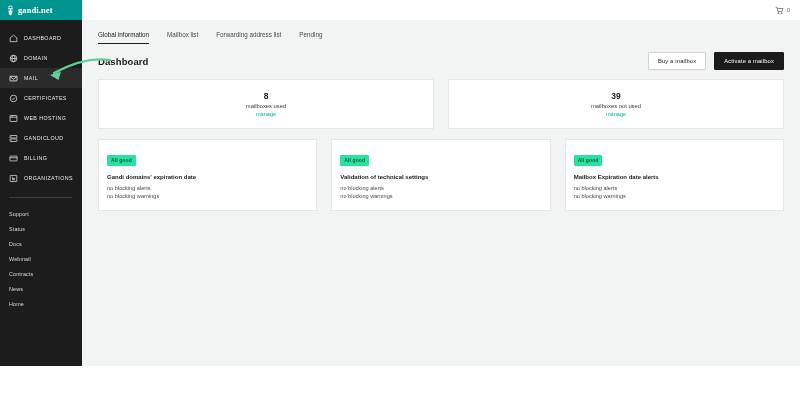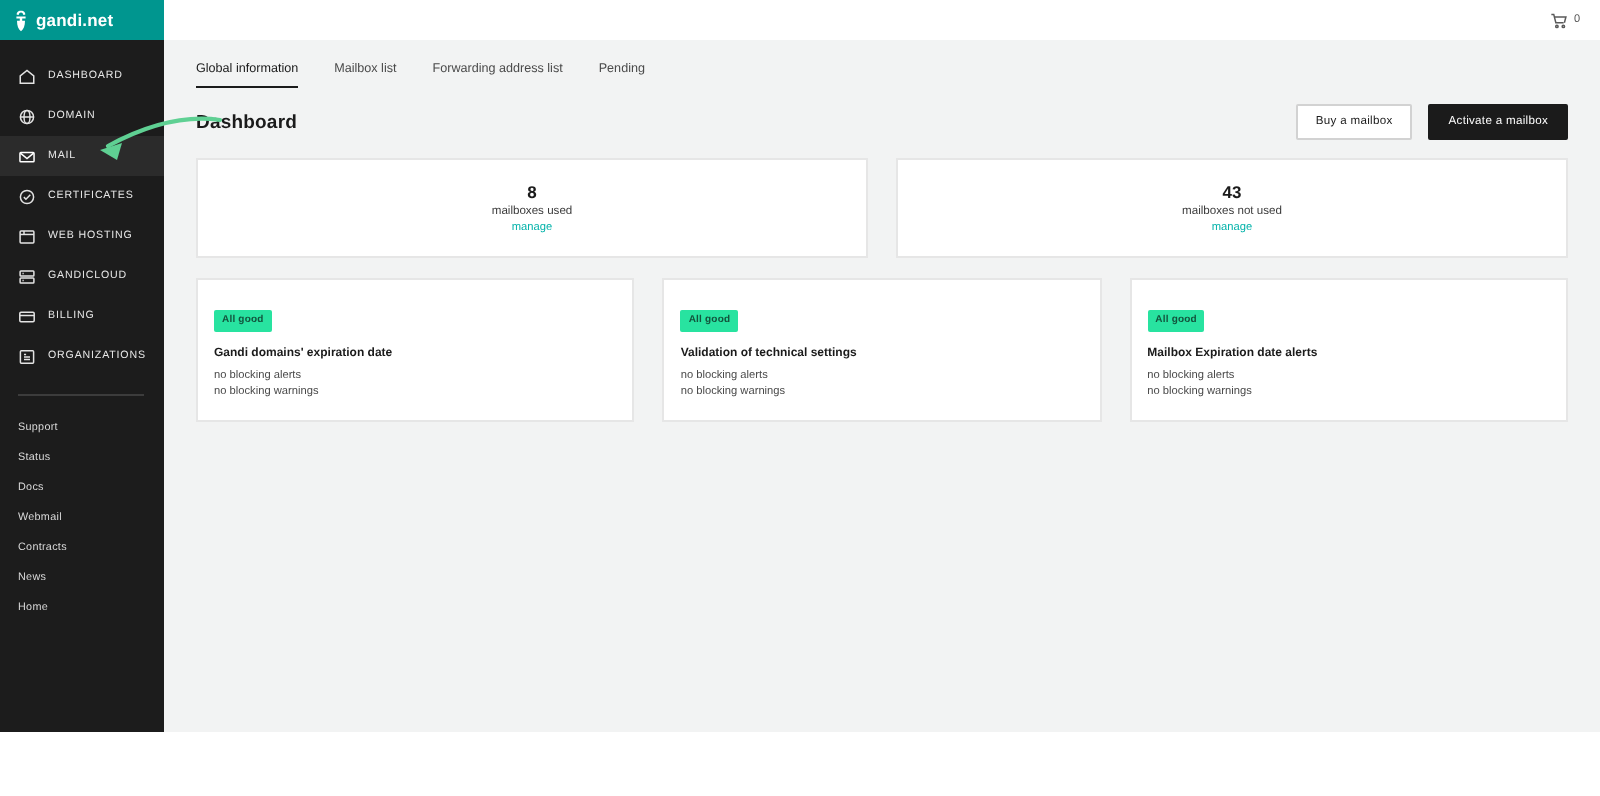--- a/index.html
+++ b/index.html
@@ -17,21 +17,21 @@
     background: #1c1c1c;
     flex: 0 0 82px;
     position: relative;
     z-index: 3;
     display: flex; flex-direction: column;
   }
   .brand {
     height: 20px;
     background: #00968f;
     display: flex; align-items: center;
-    padding-left: 6px; gap: 3px;
+    padding-left: 6px; gap: 3px; font-family: Liberation Serif, serif;
   }
   .brand-mark {
     width: 9px; height: 11px;
     display: flex; align-items: center; justify-content: center;
   }
   .brand-mark svg { display: block; }
   .brand-text {
     color: #ffffff; font-size: 8.5px; font-weight: 700;
     letter-spacing: .1px; line-height: 1;
   }
@@ -295,21 +295,21 @@
       </div>
     </div>
 
     <div class="stats">
       <div class="stat-card">
         <div class="stat-num">8</div>
         <div class="stat-lbl">mailboxes used</div>
         <div class="stat-link">manage</div>
       </div>
       <div class="stat-card">
-        <div class="stat-num">43</div>
+        <div class="stat-num">39</div>
         <div class="stat-lbl">mailboxes not used</div>
         <div class="stat-link">manage</div>
       </div>
     </div>
 
     <div class="cards">
 
       <div class="info-card">
         <span class="badge">All good</span>
         <div class="card-title">Gandi domains' expiration date</div>

